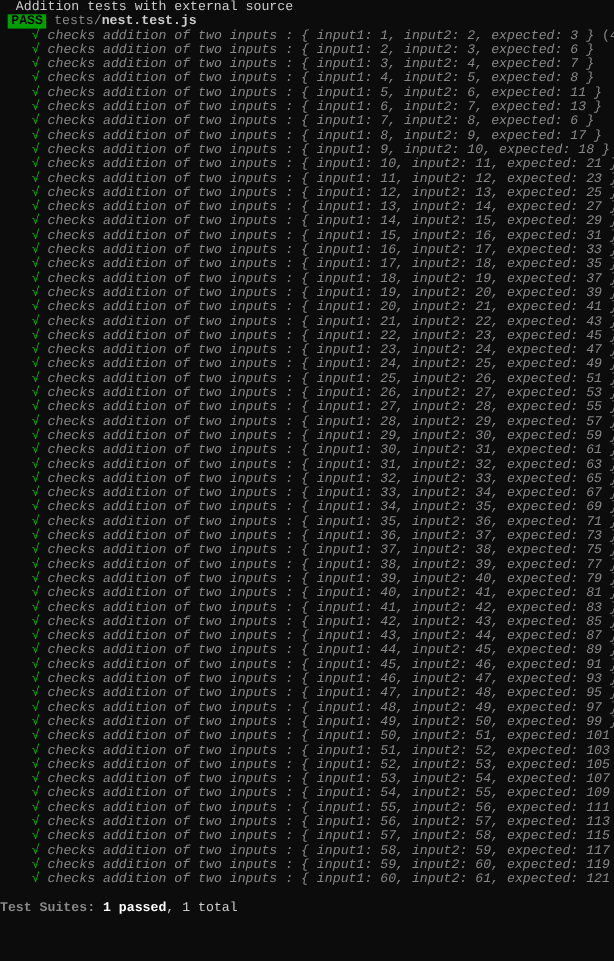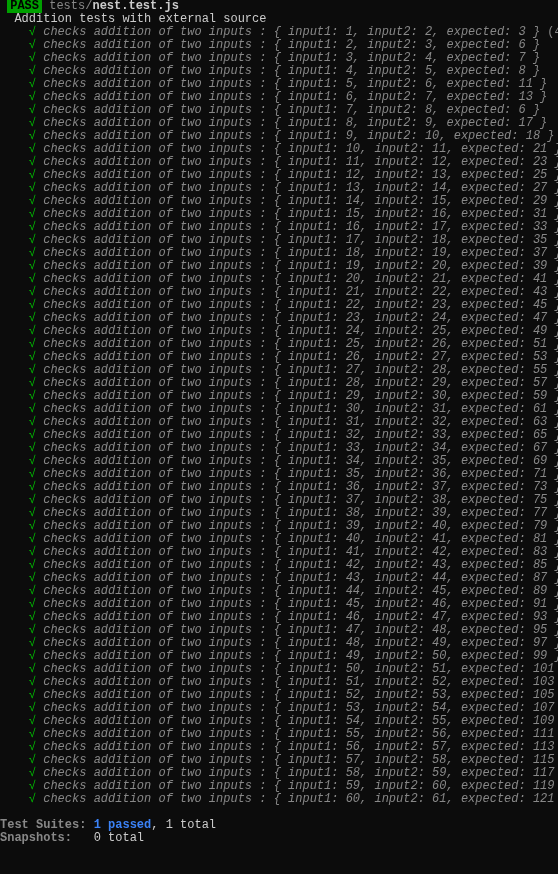--- a/index.html
+++ b/index.html
@@ -21,33 +21,33 @@
     font-weight: bold;
     padding: 0 3px;
     display: inline-block;
   }
   .white { color: #cccccc; font-family: Liberation Mono, monospace; }
   .line { white-space: pre; }
   .check { color: #00c000; }
   .test-text { color: #888888; font-style: italic; }
   .ms { color: #888888; }
   .summary-label { color: #888888; font-weight: bold; text-align: center; }
-  .green-b { color: #3b82f6; font-weight: bold; }
+  .green-b { color: #ffffff; font-weight: bold; }
   .suite-desc { color: #cccccc; }
   .file-dir { color: #888888; }
   .file-name { color: #cccccc; font-weight: bold; }
 </style>
 </head>
 <body>
 
 <div class="term">
 
+  <div class="line suite-desc">  Addition tests with external source</div>
+
   <div class="line"> <span class="pass-badge">PASS</span><span class="file-dir"> tests/</span><span class="file-name">nest.test.js</span></div>
-
-  <div class="line suite-desc">  Addition tests with external source</div>
 
   <div id="tests-container">
       <div class="line">    <span class="check">√</span><span class="test-text"> checks addition of two inputs : { input1: 1, input2: 2, expected: 3 }</span><span class="ms"> (4 ms)</span></div>
       <div class="line">    <span class="check">√</span><span class="test-text"> checks addition of two inputs : { input1: 2, input2: 3, expected: 6 }</span></div>
       <div class="line">    <span class="check">√</span><span class="test-text"> checks addition of two inputs : { input1: 3, input2: 4, expected: 7 }</span></div>
       <div class="line">    <span class="check">√</span><span class="test-text"> checks addition of two inputs : { input1: 4, input2: 5, expected: 8 }</span></div>
       <div class="line">    <span class="check">√</span><span class="test-text"> checks addition of two inputs : { input1: 5, input2: 6, expected: 11 }</span></div>
       <div class="line">    <span class="check">√</span><span class="test-text"> checks addition of two inputs : { input1: 6, input2: 7, expected: 13 }</span></div>
       <div class="line">    <span class="check">√</span><span class="test-text"> checks addition of two inputs : { input1: 7, input2: 8, expected: 6 }</span></div>
       <div class="line">    <span class="check">√</span><span class="test-text"> checks addition of two inputs : { input1: 8, input2: 9, expected: 17 }</span></div>
@@ -103,16 +103,15 @@
       <div class="line">    <span class="check">√</span><span class="test-text"> checks addition of two inputs : { input1: 58, input2: 59, expected: 117 }</span></div>
       <div class="line">    <span class="check">√</span><span class="test-text"> checks addition of two inputs : { input1: 59, input2: 60, expected: 119 }</span></div>
       <div class="line">    <span class="check">√</span><span class="test-text"> checks addition of two inputs : { input1: 60, input2: 61, expected: 121 }</span></div>
     </div>
 
   <div class="line"> </div>
 
   <div class="line"><span class="summary-label">Test Suites:</span><span> </span><span class="green-b">1 passed</span><span class="white">, 1 total</span></div>
 
 
-  <div class="line"><span class="summary-label">Snapshots:</span><span>   </span><span class="white">0 total</span></div>
 
 
 </div>
 
 </body></html>

